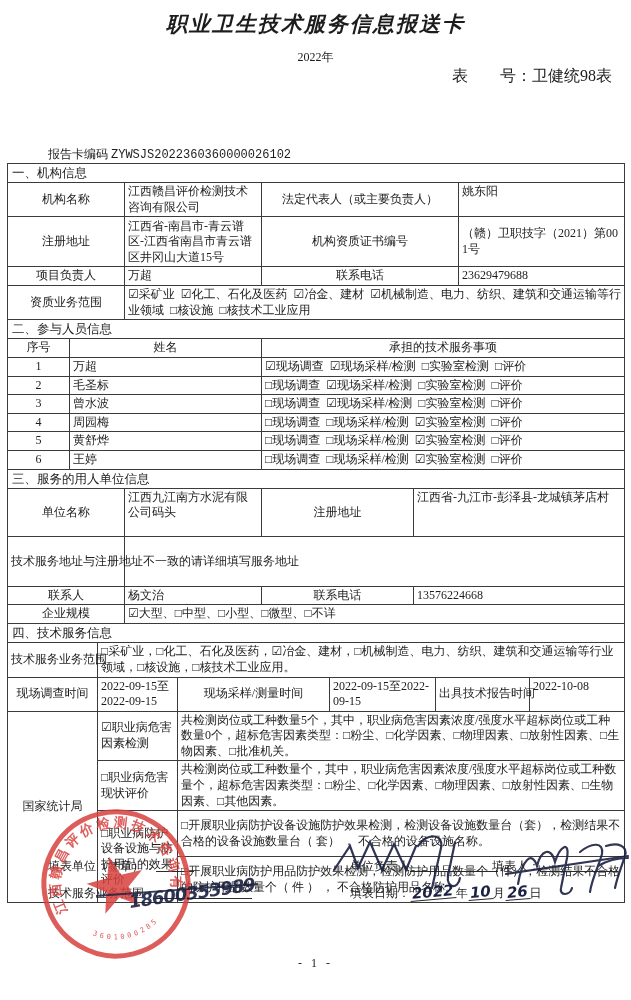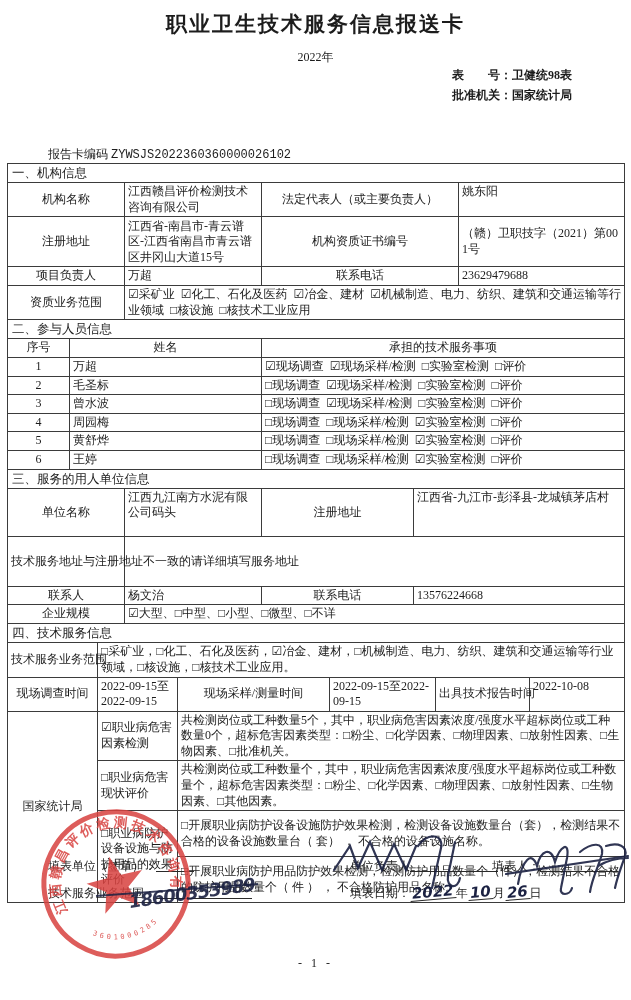--- a/index.html
+++ b/index.html
@@ -3,24 +3,24 @@
 <meta charset="utf-8">
 <style>
   html,body{margin:0;padding:0;}
   body{
     width:631px;height:1000px;position:relative;background:#ffffff;
     font-family:"Liberation Serif","DejaVu Serif",serif;color:#1c1c1c;
     overflow:hidden;
   }
   
   .doc-title{position:absolute;top:10px;left:0;width:631px;text-align:center;
-    font-size:21px;font-weight:700;letter-spacing:2px;}
+    font-size:21px;font-weight:700;letter-spacing:2px;font-style:italic;}
   .doc-year{position:absolute;top:49px;left:0;width:631px;text-align:center;font-size:12px;}
-  .meta-block{position:absolute;top:66px;left:452px;width:175px;font-size:12px;
-    font-weight:700;line-height:19.5px;}
+  .meta-block{position:absolute;top:66px;left:452px;width:175px;font-size:16px;
+    font-weight:400;line-height:19.5px;}
   .meta-line{white-space:nowrap;}
   .report-code{position:absolute;top:146px;left:48px;font-size:12px;}
   .report-code .code{font-family:"Liberation Mono","DejaVu Sans Mono",monospace;font-size:12px;letter-spacing:0;}
   
   .main-table{position:absolute;top:163px;left:7px;border-collapse:collapse;
     table-layout:fixed;width:617px;}
   .main-table td{border:1px solid #3b3b3b;font-size:12px;line-height:1.3;
     padding:1px 3px;vertical-align:middle;word-break:break-all;}
   td.sec{font-weight:400;font-size:12.5px;padding-left:4px;word-break:keep-all;}
   td.lab{text-align:center;word-break:keep-all;}
@@ -42,21 +42,20 @@
   .ink-layer{position:absolute;left:0;top:0;width:631px;height:1000px;pointer-events:none;}
 </style>
 </head>
 <body>
 
 <div class="doc-title">职业卫生技术服务信息报送卡</div>
 <div class="doc-year">2022年</div>
 
 <div class="meta-block">
   <div class="meta-line"><span>表　　号：</span><span>卫健统98表</span></div>
-  <div class="meta-line"><span>批准机关：</span><span>国家统计局</span></div>
 </div>
 
 <div class="report-code">
   <span>报告卡编码</span>&nbsp;<span class="code">ZYWSJS2022360360000026102</span>
 </div>
 
 <table class="main-table">
   <colgroup>
     <col style="width:62px">
       <col style="width:28px">

